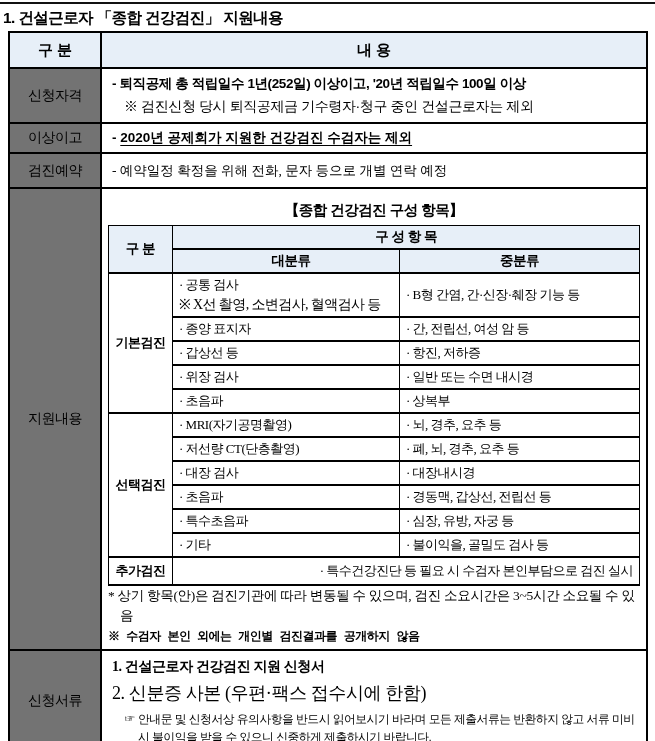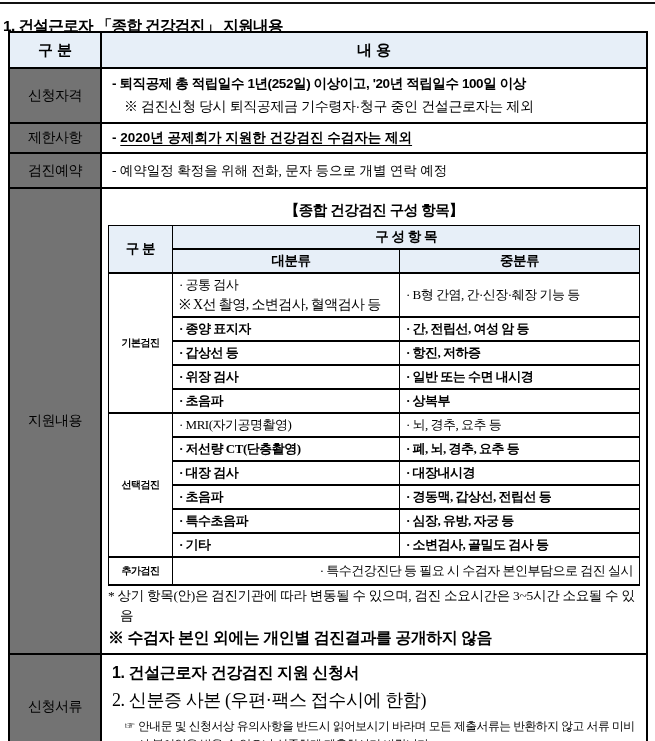--- a/index.html
+++ b/index.html
@@ -10,21 +10,21 @@
     background: #ffffff;
     color: #000;
     font-family: "Liberation Sans", sans-serif;
     overflow: hidden;
   }
   .top-rule {
     position: absolute; top: 2px; left: 0; width: 655px;
     border-top: 2px solid #111;
   }
   .page-title {
-    position: absolute; top: 16px; left: 3px;
+    position: absolute; top: 8px; left: 3px;
     font-size: 15.5px; font-weight: bold; letter-spacing: -0.6px;
   }
   table.outer {
     position: absolute; top: 31px; left: 8px;
     width: 640px;
     border-collapse: collapse;
     table-layout: fixed;
   }
   table.outer, .outer th, .outer td { border: 2px solid #000; }
   .outer th, .outer td { vertical-align: middle; }
@@ -87,39 +87,40 @@
     font-family: "Liberation Sans", sans-serif;
     height: 21px;
     font-size: 13.5px;
   }
   .inner .icol-label { width: 64px; }
   .inner .col-major { width: 227px; padding-left: 16px; }
   .inner .col-minor { width: 240px; }
   .inner tbody th {
     font-weight: bold;
     font-family: "Liberation Sans", sans-serif;
-    font-size: 10px;
+    font-size: 13px;
     letter-spacing: -0.5px;
   }
   .inner tbody td { height: 23px; }
-  .inner tr.dot td { border-top: 1.2px dotted #333; font-weight: bold; }
+  .inner tr.dot td { border-top: 1.2px dotted #333; }
   .inner tr.gstart th, .inner tr.gstart td { border-top: 1.4px solid #000; }
   .inner .cell-note { font-size: 14px; letter-spacing: -0.6px; }
   .inner tr.add-row td { height: 28px; text-align: right; }
 
   .notes-block { margin: 0 2px 2px 2px; }
   .note1 {
     font-size: 13.5px; line-height: 1.45; letter-spacing: -0.3px;
     padding-left: 12px; text-indent: -12px;
   }
   .note2 {
-    font-size: 16px; font-weight: bold; letter-spacing: -0.5px;
+    font-size: 12px; font-weight: bold; letter-spacing: -0.5px;
     margin-top: 3px;
-  }
-  .docs-item1 { font-size: 16px; font-weight: bold; letter-spacing: -0.4px; line-height: 1.6; }
+    font-family: Liberation Mono, monospace;
+  }
+  .docs-item1 { font-size: 14px; font-weight: bold; letter-spacing: -0.4px; line-height: 1.6; font-family: Liberation Serif, serif; }
   .docs-item2 { font-size: 18px; letter-spacing: -0.4px; line-height: 1.6; }
   .docs-note {
     font-size: 11.8px; letter-spacing: -0.5px; line-height: 1.55;
     padding-left: 26px; text-indent: -14px; margin-top: 2px;
   }
 </style>
 </head>
 <body>
 
 <div class="doc">
@@ -139,21 +140,21 @@
 
       <tr class="row-eligibility">
         <th class="rowlabel">신청자격</th>
         <td class="content">
           <div class="line bold gothic">- 퇴직공제 총 적립일수 1년(252일) 이상이고, '20년 적립일수 100일 이상</div>
           <div class="line small gothic sub-note">※ 검진신청 당시 퇴직공제금 기수령자·청구 중인 건설근로자는 제외</div>
         </td>
       </tr>
 
       <tr class="row-restriction">
-        <th class="rowlabel">제한사항</th>
+        <th class="rowlabel">이상이고</th>
         <td class="content">
           <span class="bold gothic">-</span>
           <span class="bold gothic underlined">2020년 공제회가 지원한 건강검진 수검자는 제외</span>
         </td>
       </tr>
 
       <tr class="row-reservation">
         <th class="rowlabel">검진예약</th>
         <td class="content serif">- 예약일정 확정을 위해 전화, 문자 등으로 개별 연락 예정</td>
       </tr>
@@ -220,21 +221,21 @@
               <tr class="dot">
                 <td>· 초음파</td>
                 <td>· 경동맥, 갑상선, 전립선 등</td>
               </tr>
               <tr class="dot">
                 <td>· 특수초음파</td>
                 <td>· 심장, 유방, 자궁 등</td>
               </tr>
               <tr class="dot">
                 <td>· 기타</td>
-                <td>· 소변검사, 골밀도 검사 등</td>
+                <td>· 불이익을, 골밀도 검사 등</td>
               </tr>
 
               <tr class="gstart add-row">
                 <th>추가검진</th>
                 <td colspan="2">· 특수건강진단 등 필요 시 수검자 본인부담으로 검진 실시</td>
               </tr>
             </tbody>
           </table>
 
           <div class="notes-block">

